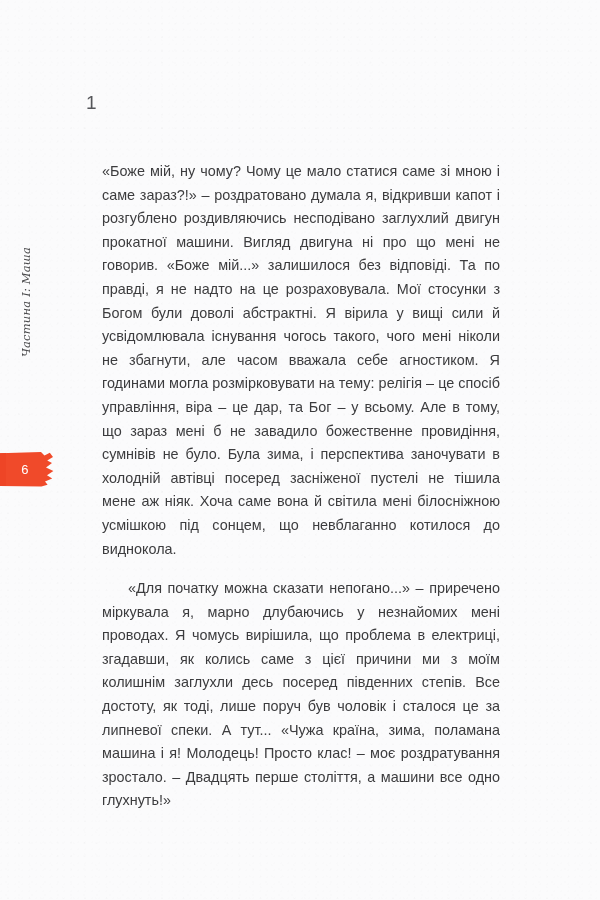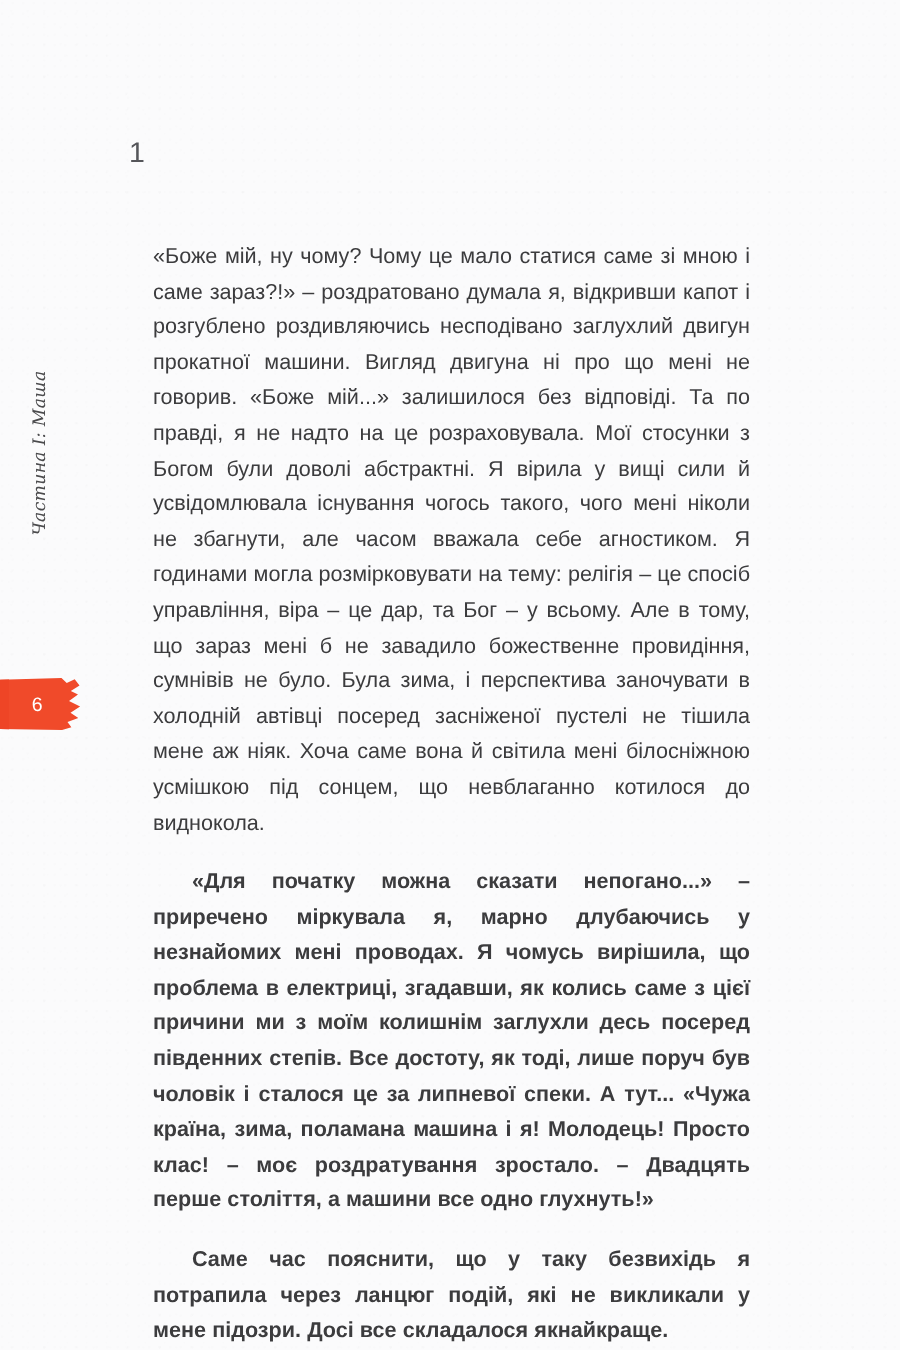--- a/index.html
+++ b/index.html
@@ -115,21 +115,20 @@
     font-size: 14.4px;
     line-height: 23.6px;
     text-align: justify;
     text-align-last: left;
     color: #3c3c3e;
     hyphens: manual;
     word-spacing: 0.1px;
   }
   .body-copy p + p {
     text-indent: 26px;
-    font-weight: bold;
   }
 </style>
 </head>
 <body>
 
 <div class="page">
 
   <div class="page-texture"></div>
 
   <div class="margin-rail">
@@ -148,18 +147,17 @@
     <div class="folio-number">6</div>
   </div>
 
   <div class="text-column">
 
     <div class="chapter-number">1</div>
 
     <div class="body-copy">
       <p>«Боже мій, ну чому? Чому це мало статися саме зі мною і саме за­раз?!» – роздратовано думала я, відкривши капот і розгублено роздивляючись несподівано заглухлий двигун прокатної маши­ни. Вигляд двигуна ні про що мені не говорив. «Боже мій...» зали­шилося без відповіді. Та по правді, я не надто на це розраховува­ла. Мої стосунки з Богом були доволі абстрактні. Я вірила у вищі сили й усвідомлювала існування чогось такого, чого мені ніколи не збагнути, але часом вважала себе агностиком. Я годинами мог­ла розмірковувати на тему: релігія – це спосіб управління, віра – це дар, та Бог – у всьому. Але в тому, що зараз мені б не завадило божественне провидіння, сумнівів не було. Була зима, і перспекти­ва заночувати в холодній автівці посеред засніженої пустелі не ті­шила мене аж ніяк. Хоча саме вона й світила мені білосніжною усмішкою під сонцем, що невблаганно котилося до виднокола.</p>
       <p>«Для початку можна сказати непогано...» – приречено мірку­вала я, марно длубаючись у незнайомих мені проводах. Я чомусь вирішила, що проблема в електриці, згадавши, як колись саме з цієї причини ми з моїм колишнім заглухли десь посеред півден­них степів. Все достоту, як тоді, лише поруч був чоловік і сталося це за липневої спеки. А тут... «Чужа країна, зима, поламана маши­на і я! Молодець! Просто клас! – моє роздратування зростало. – Двадцять перше століття, а машини все одно глухнуть!»</p>
-      <p>Саме час пояснити, що у таку безвихідь я потрапила через ланцюг подій, які не викликали у мене підозри. Досі все склада­лося якнайкраще.</p>
     </div>
 
   </div>
 
 </div>
 
 </body></html>

